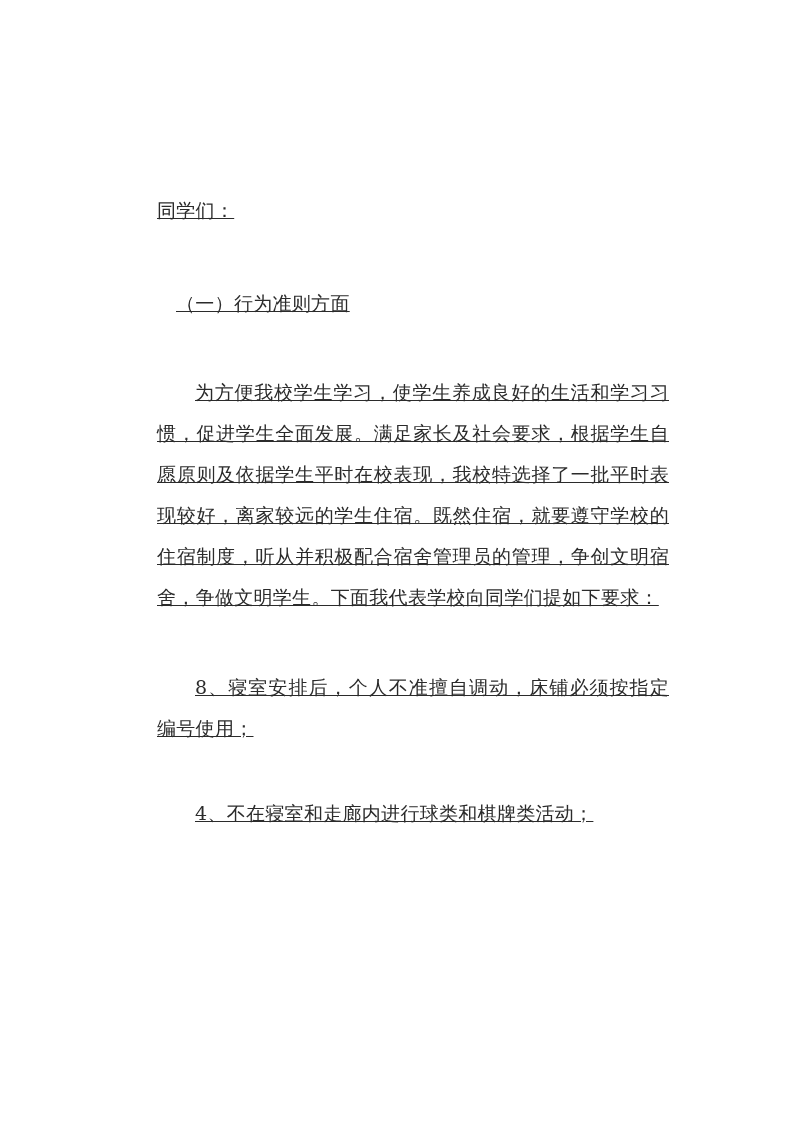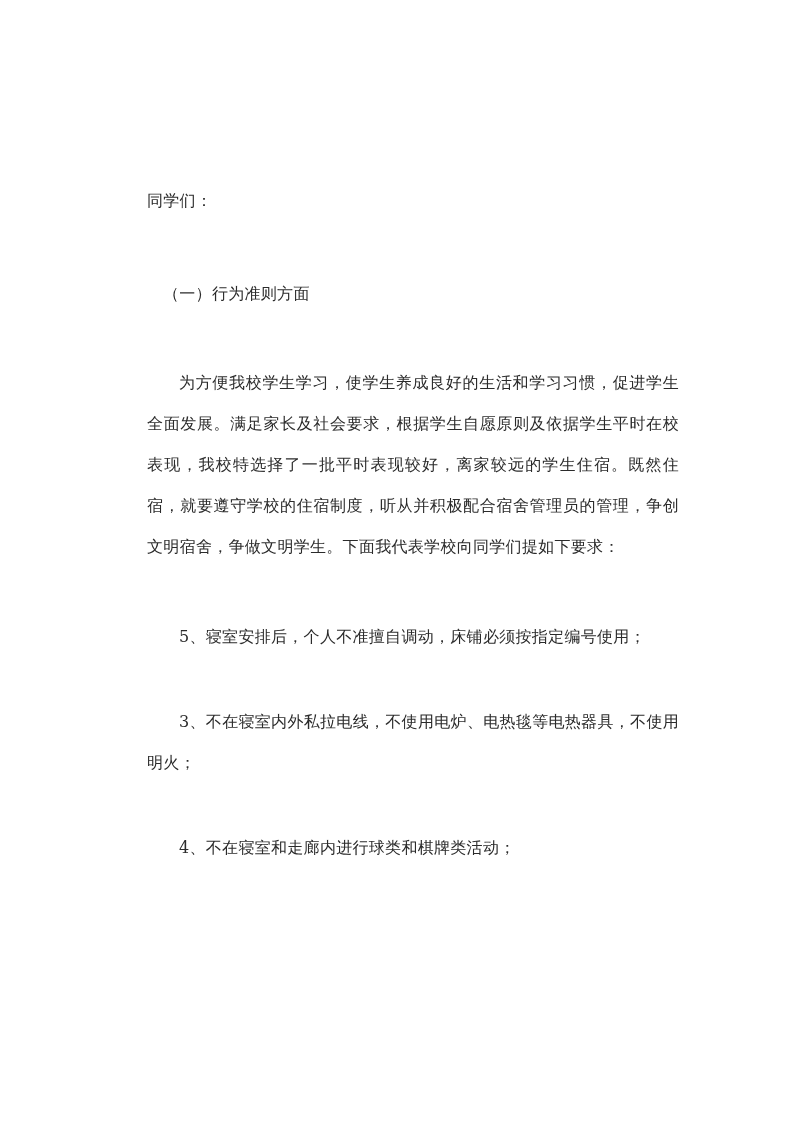--- a/index.html
+++ b/index.html
@@ -21,27 +21,28 @@
 
   .doc-body {
     position: absolute;
     left: 143px;
     top: 176px;
     width: 540px;
   }
 
   .block {
     font-family: "DejaVu Serif", "Liberation Serif", serif;
-    font-size: 16px;
+    font-size: 19px;
     line-height: 41px;
     color: #2b2b2b;
     text-align: justify;
     text-justify: inter-ideograph;
     letter-spacing: 0.3px;
-    margin: 4px;
+    margin: 14px;
+    text-decoration: underline;
     -webkit-font-smoothing: antialiased;
   }
 
   .salutation {
     margin-bottom: 52px;
   }
 
   .para-indent {
     text-indent: 2em;
   }
@@ -69,21 +70,20 @@
 
 <div class="page">
   <div class="doc-body">
 
     <p class="block salutation">同学们：</p>
 
     <p class="block heading">（一）行为准则方面</p>
 
     <p class="block para-indent intro">为方便我校学生学习，使学生养成良好的生活和学习习惯，促进学生全面发展。满足家长及社会要求，根据学生自愿原则及依据学生平时在校表现，我校特选择了一批平时表现较好，离家较远的学生住宿。既然住宿，就要遵守学校的住宿制度，听从并积极配合宿舍管理员的管理，争创文明宿舍，争做文明学生。下面我代表学校向同学们提如下要求：</p>
 
-    <p class="block rule">5、寝室安排后，个人不准擅自调动，床铺必须按指定编号使用；</p>
+    <p class="block rule">8、寝室安排后，个人不准擅自调动，床铺必须按指定编号使用；</p>
 
 
-    <p class="block rule">3、不在寝室内外私拉电线，不使用电炉、电热毯等电热器具，不使用明火；</p>
 
     <p class="block rule last">4、不在寝室和走廊内进行球类和棋牌类活动；</p>
 
   </div>
 </div>
 
 </body></html>

